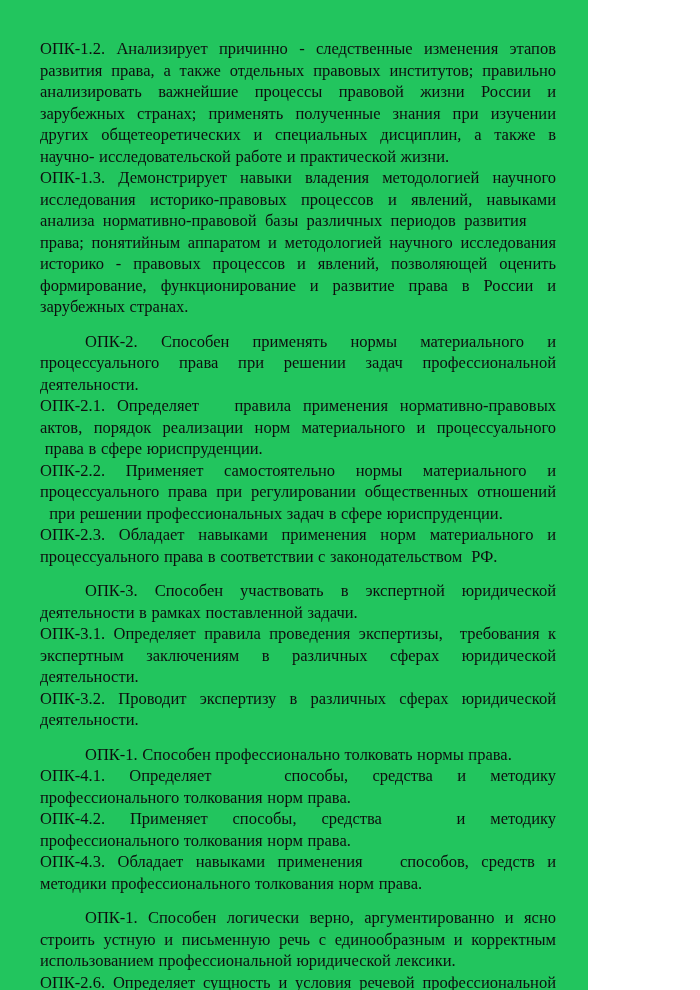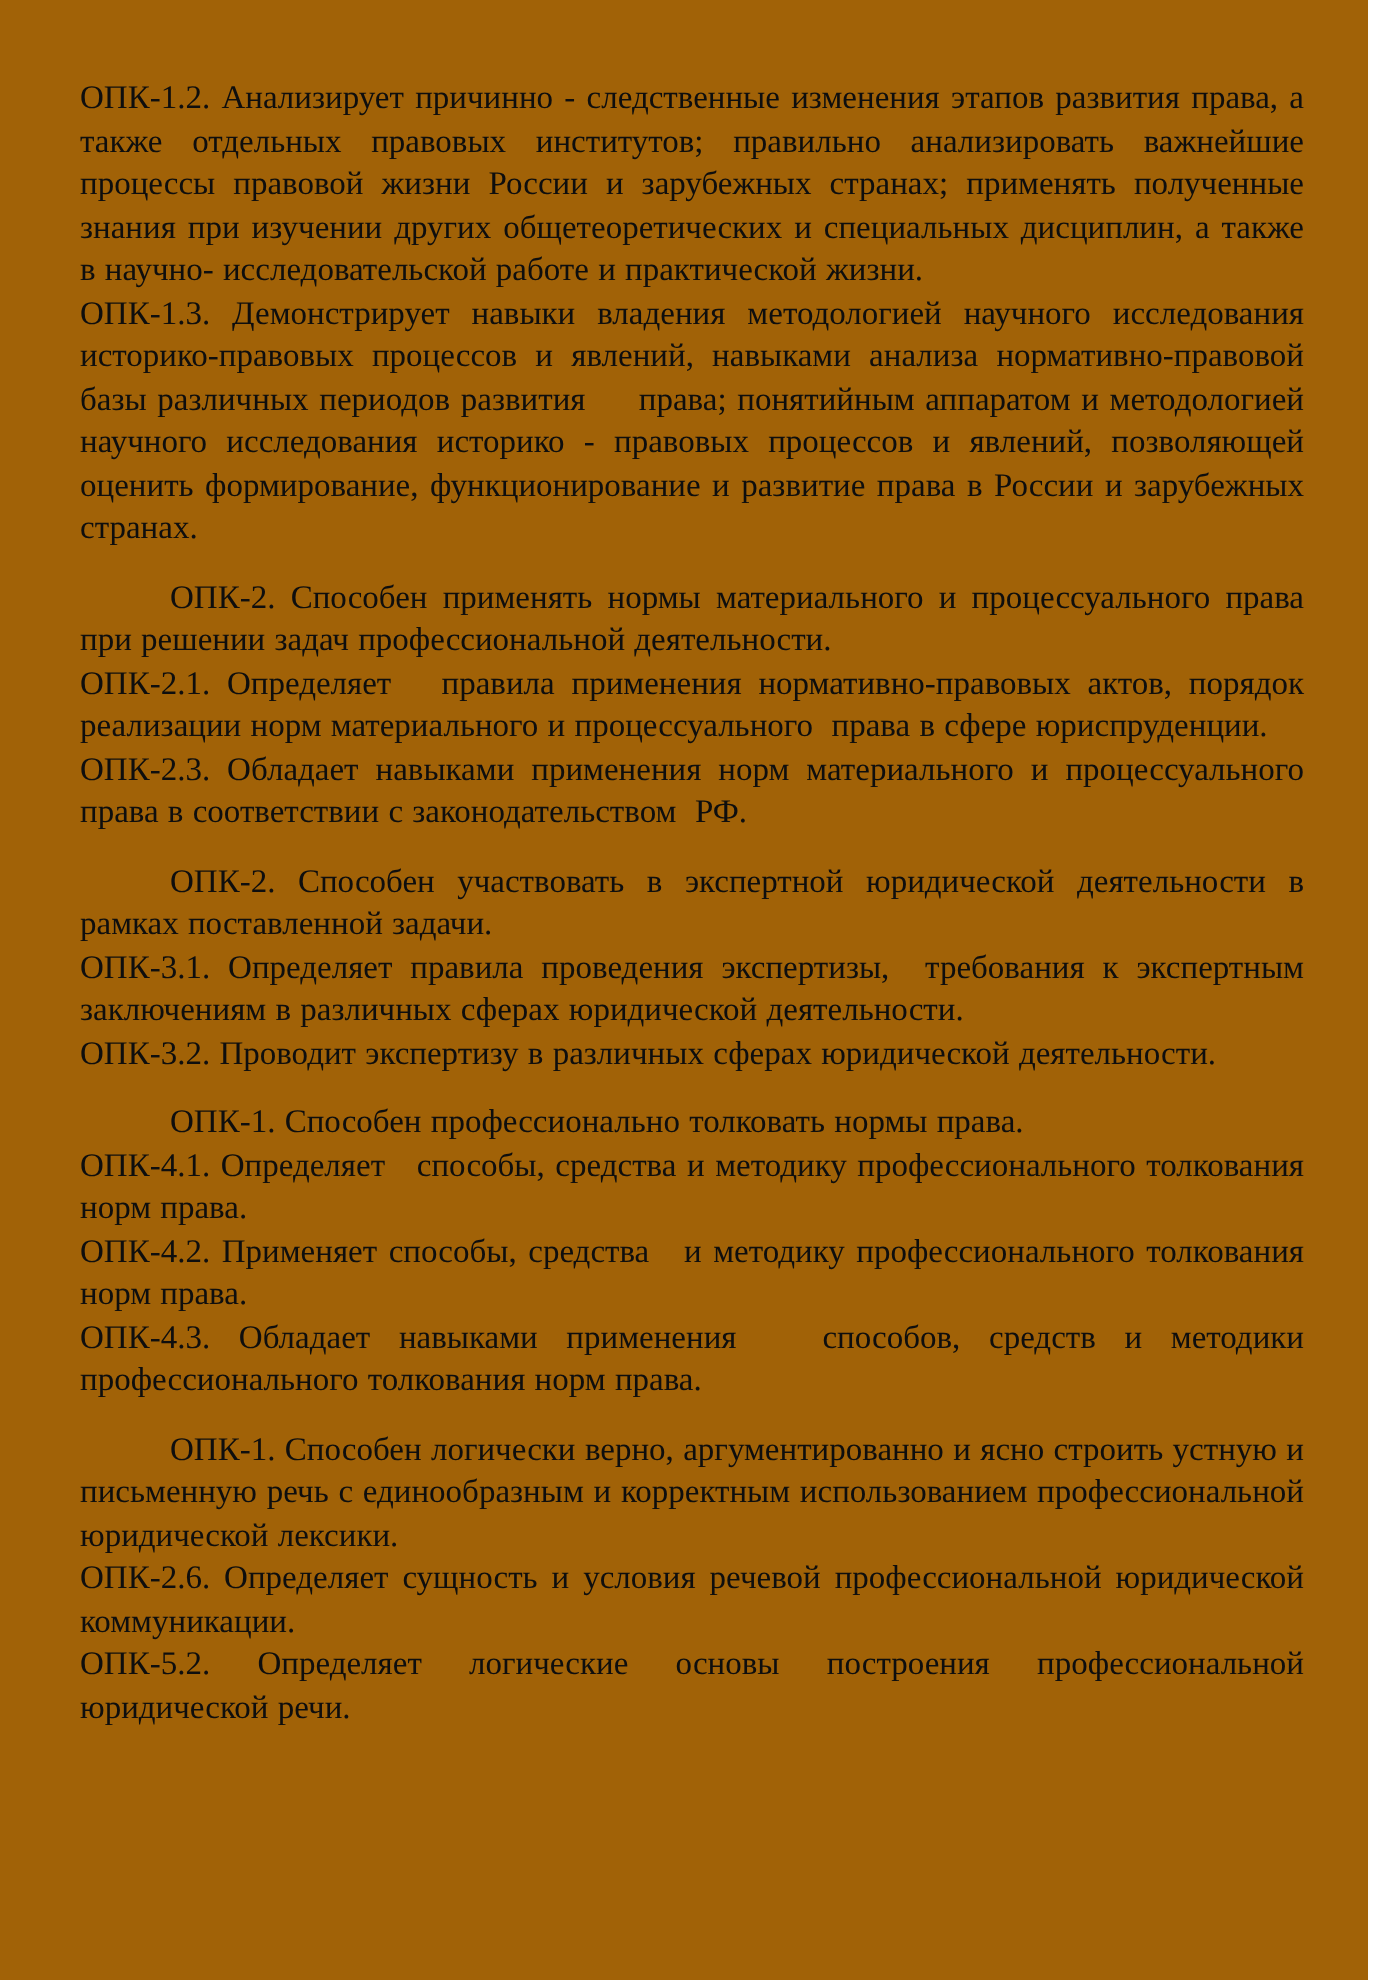--- a/index.html
+++ b/index.html
@@ -9,24 +9,24 @@
   }
   body {
     width: 700px;
     height: 990px;
     overflow: hidden;
     font-family: "Liberation Serif", "DejaVu Serif", serif;
     color: #0e0e0e;
   }
   .page {
     box-sizing: border-box;
-    width: 684px;
+    width: 588px;
     height: 990px;
     padding: 38px 32px 30px 40px;
-    background: #a16207;
+    background: #22c55e;
   }
   .doc p {
     margin: 0;
     font-size: 16.5px;
     line-height: 21.5px;
     text-align: justify;
     text-justify: inter-word;
     word-spacing: 0.5px;
   }
   .doc p.heading {
@@ -37,22 +37,23 @@
 </style>
 </head>
 <body>
 
 <div class="page">
   <div class="doc" id="doc-body">
       <p class="body">ОПК-1.2. Анализирует причинно - следственные изменения этапов развития права, а также отдельных правовых институтов; правильно анализировать важнейшие процессы правовой жизни России и зарубежных странах; применять полученные знания при изучении других общетеоретических и специальных дисциплин, а также в научно- исследовательской работе и практической жизни.</p>
       <p class="body">ОПК-1.3. Демонстрирует навыки владения методологией научного исследования историко-правовых процессов и явлений, навыками анализа нормативно-правовой базы различных периодов развития &nbsp;&nbsp;&nbsp; права; понятийным аппаратом и методологией научного исследования историко - правовых процессов и явлений, позволяющей оценить формирование, функционирование и развитие права в России и зарубежных странах.</p>
       <p class="heading">ОПК-2. Способен применять нормы материального и процессуального права при решении задач профессиональной деятельности.</p>
       <p class="body">ОПК-2.1. Определяет &nbsp; правила применения нормативно-правовых актов, порядок реализации норм материального и процессуального &nbsp;права в сфере юриспруденции.</p>
+      <p class="body">ОПК-2.2. Применяет самостоятельно нормы материального и процессуального права при регулировании общественных отношений &nbsp;&nbsp;при решении профессиональных задач в сфере юриспруденции.</p>
       <p class="body">ОПК-2.3. Обладает навыками применения норм материального и процессуального права в соответствии с законодательством &nbsp;РФ.</p>
-      <p class="heading">ОПК-2. Способен участвовать в экспертной юридической деятельности в рамках поставленной задачи.</p>
+      <p class="heading">ОПК-3. Способен участвовать в экспертной юридической деятельности в рамках поставленной задачи.</p>
       <p class="body">ОПК-3.1. Определяет правила проведения экспертизы, &nbsp;требования к экспертным заключениям в&nbsp;различных сферах юридической деятельности.</p>
       <p class="body">ОПК-3.2. Проводит экспертизу в&nbsp;различных сферах юридической деятельности.</p>
       <p class="heading">ОПК-1. Способен профессионально толковать нормы права.</p>
       <p class="body">ОПК-4.1. Определяет &nbsp; способы, средства и методику профессионального толкования норм права.</p>
       <p class="body">ОПК-4.2. Применяет способы, средства &nbsp; и методику профессионального толкования норм права.</p>
       <p class="body">ОПК-4.3. Обладает навыками применения &nbsp; способов, средств и методики профессионального толкования норм права.</p>
       <p class="heading">ОПК-1. Способен логически верно, аргументированно и ясно строить устную и письменную речь с единообразным и корректным использованием профессиональной юридической лексики.</p>
       <p class="body">ОПК-2.6. Определяет сущность и условия речевой профессиональной юридической коммуникации.</p>
       <p class="body">ОПК-5.2. Определяет логические основы построения профессиональной юридической речи.</p>
     </div>

